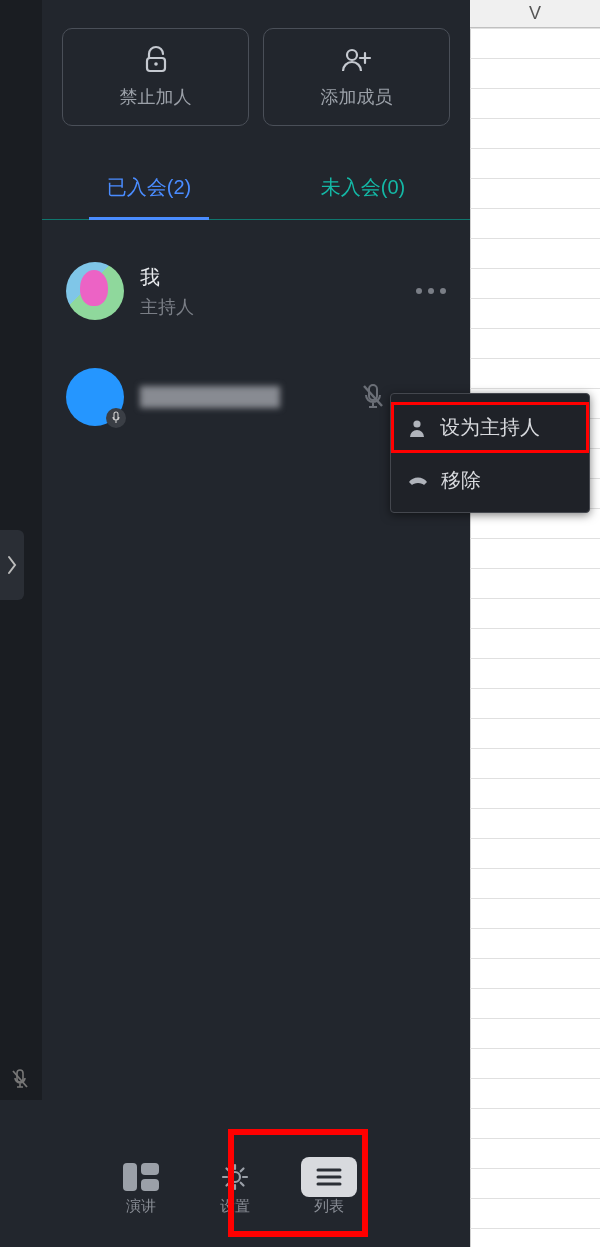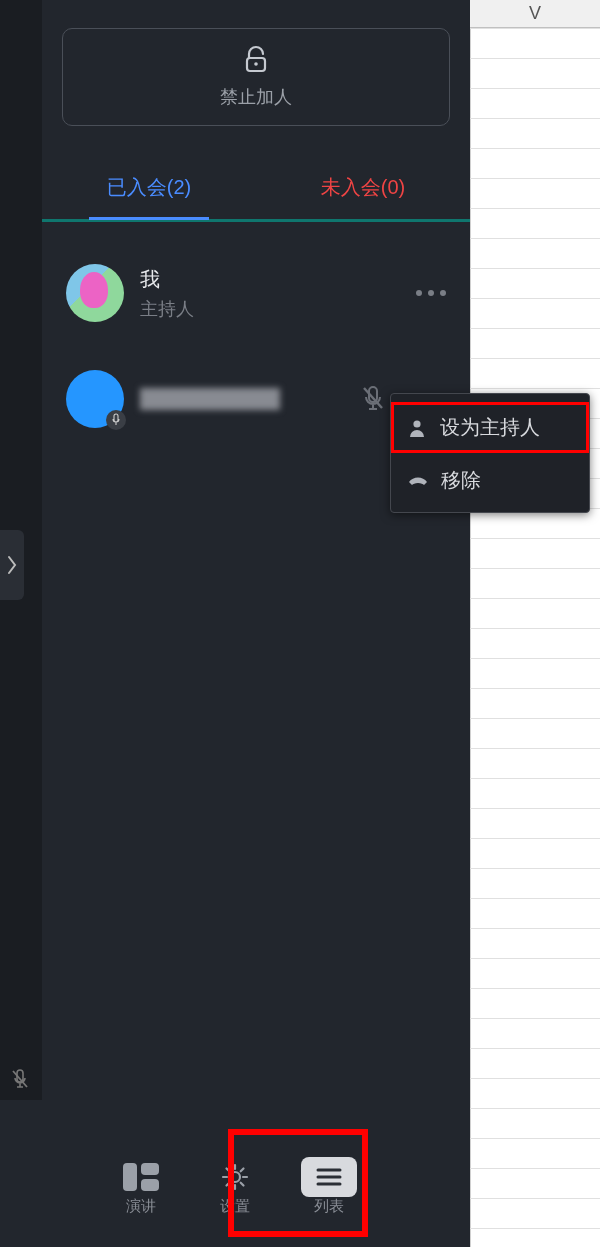--- a/index.html
+++ b/index.html
@@ -112,28 +112,28 @@
       align-items: center;
       justify-content: center;
     }
     .action-btn .lbl {
       font-size: 18px;
       color: #9ba0a8;
     }
     .tabs {
       display: flex;
       padding: 18px 0 0 0;
-      border-bottom: 3px solid #0f766e;
+      border-bottom: 1px solid #0f766e;
     }
     .tab {
       flex: 1;
       text-align: center;
       padding: 14px 0 18px 0;
       font-size: 20px;
-      color: #ef4444;
+      color: #14b8a6;
       cursor: pointer;
       position: relative;
     }
     .tab.active {
       color: #4a8cff;
     }
     .tab.active::after {
       content: "";
       position: absolute;
       bottom: -1px;
@@ -378,20 +378,30 @@
       <div class="action-btn">
         <div class="ico">
           <svg width="30" height="30" viewBox="0 0 30 30">
               <path d="M8 13 V9 a7 7 0 0 1 14 0" stroke="#c5c9d0" stroke-width="2.2" fill="none" stroke-linecap="round"></path>
               <rect x="6" y="13" width="18" height="13" rx="3" stroke="#c5c9d0" stroke-width="2.2" fill="none"></rect>
               <circle cx="15" cy="19" r="1.8" fill="#c5c9d0"></circle>
             </svg>
         </div>
         <div class="lbl">禁止加人</div>
       </div>
+      <div class="action-btn">
+        <div class="ico">
+          <svg width="34" height="30" viewBox="0 0 34 30">
+              <circle cx="12" cy="10" r="5" stroke="#c5c9d0" stroke-width="2.2" fill="none"></circle>
+              <path d="M3 26 a9 9 0 0 1 18 0" stroke="#c5c9d0" stroke-width="2.2" fill="none"></path>
+              <path d="M25 8 v10 M20 13 h10" stroke="#c5c9d0" stroke-width="2.2" stroke-linecap="round"></path>
+            </svg>
+        </div>
+        <div class="lbl">添加成员</div>
+      </div>
     </div>
 
     <div class="tabs">
       <div class="tab active">已入会(2)</div>
       <div class="tab">未入会(0)</div>
     </div>
 
     <div class="plist">
 
       <div class="prow">

